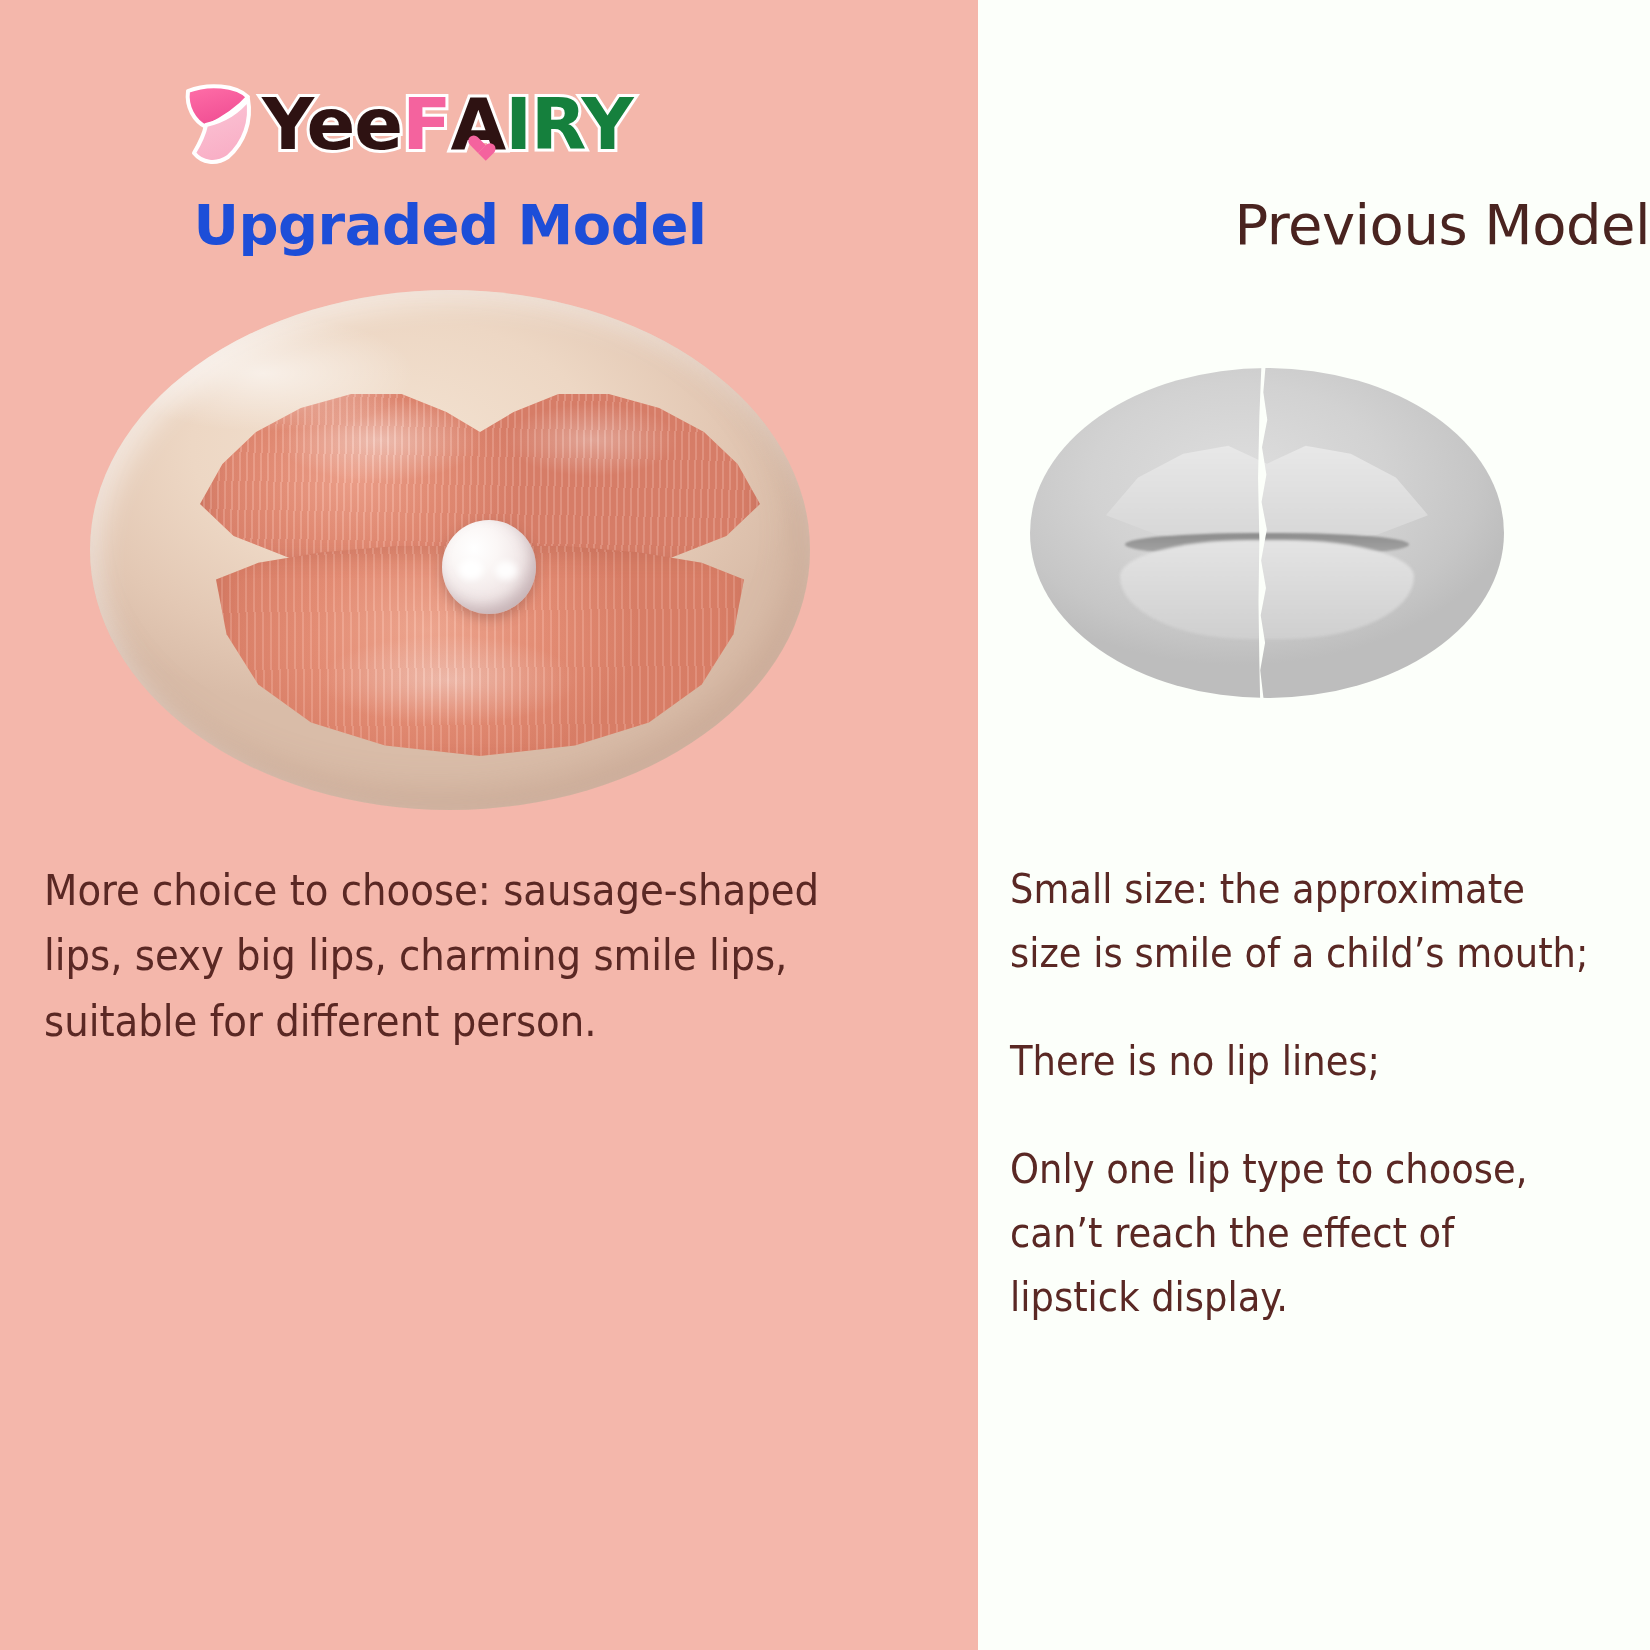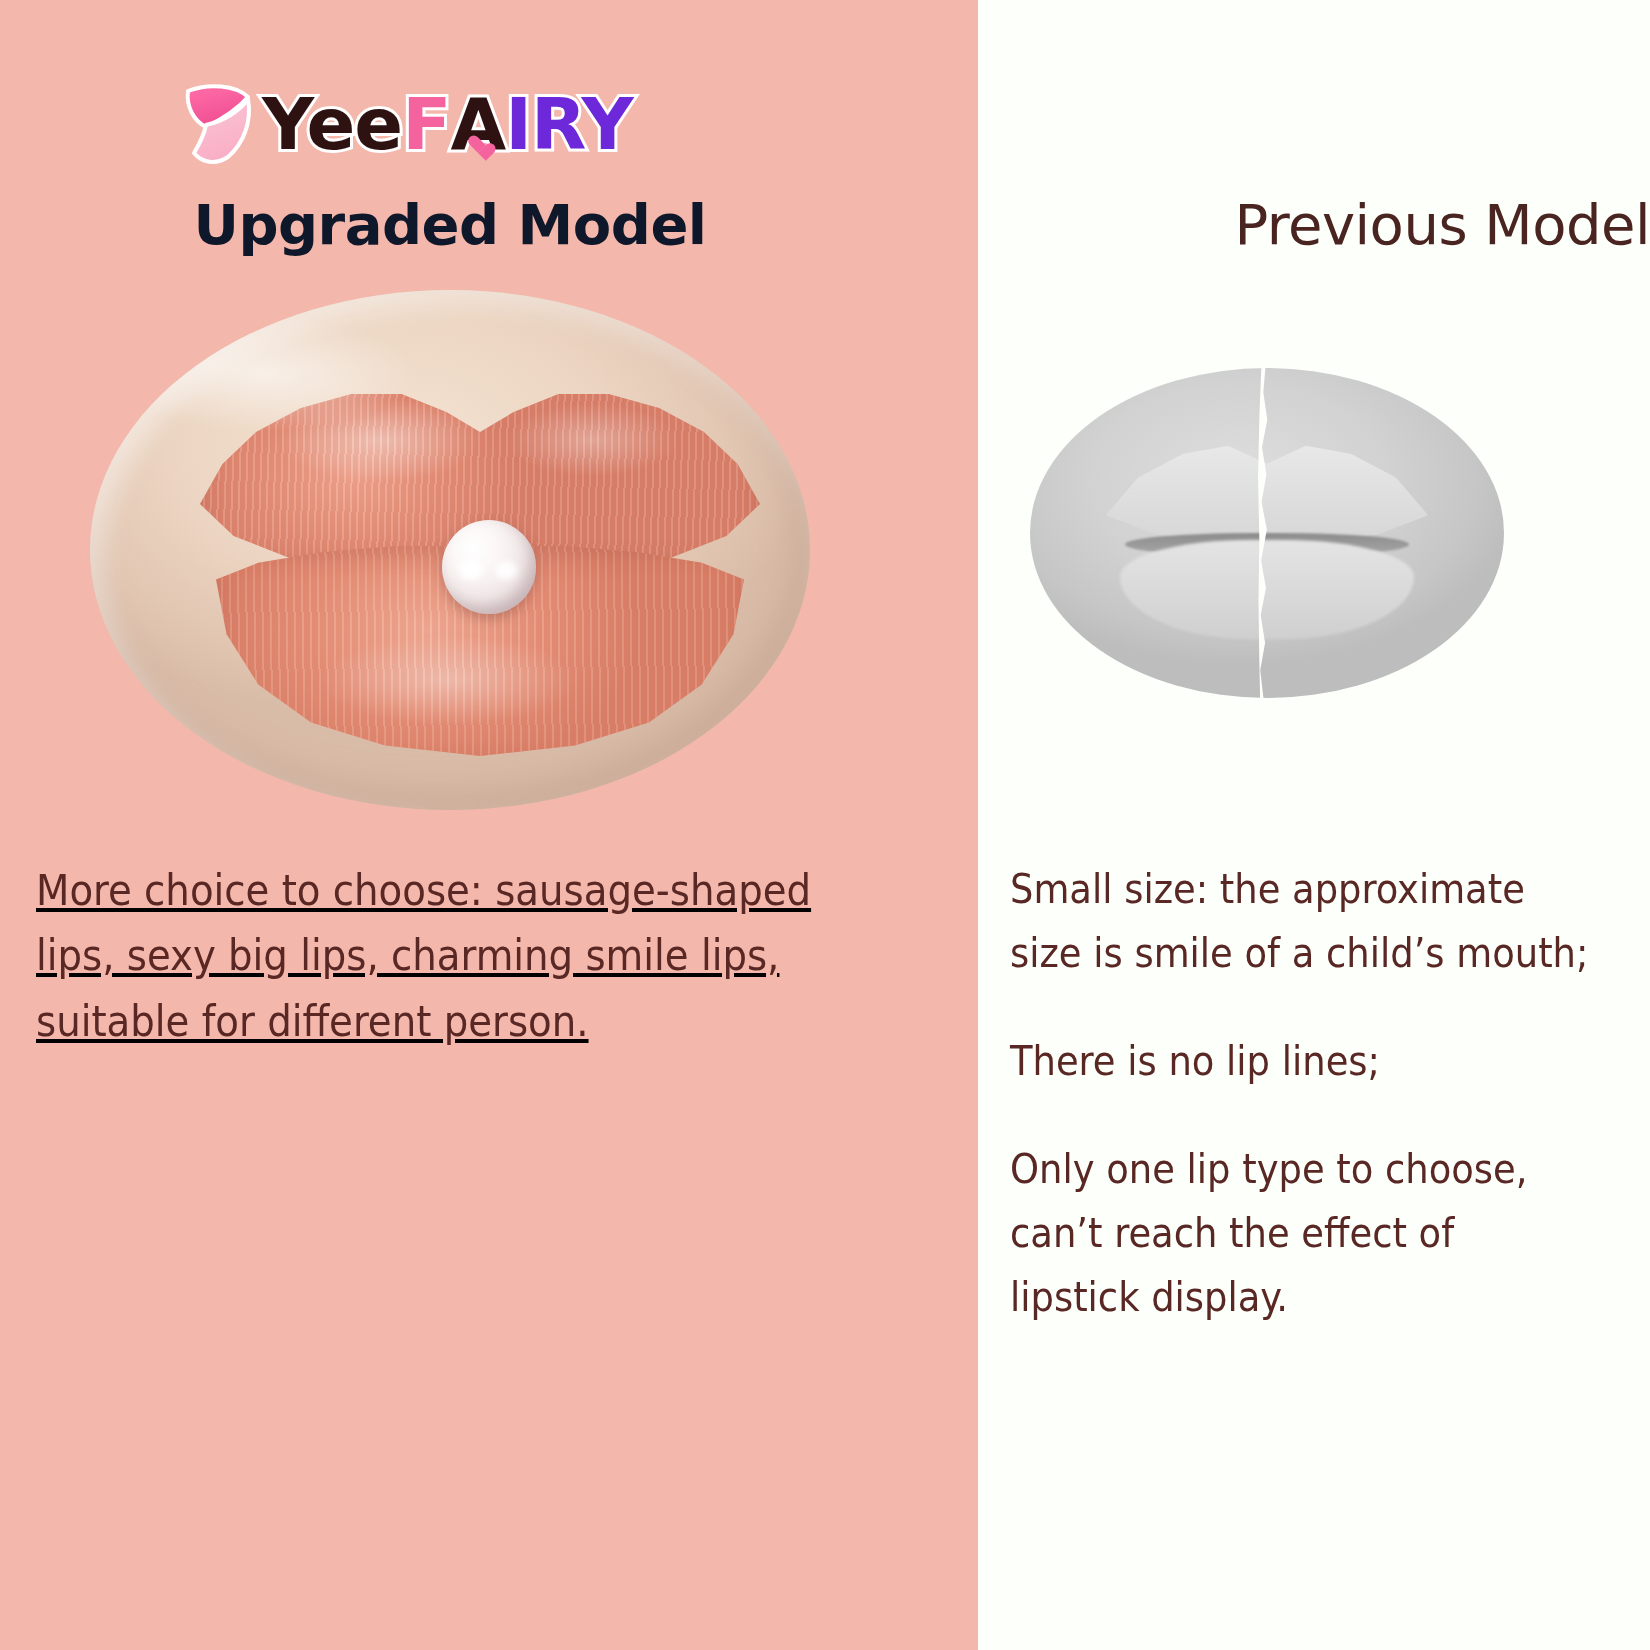--- a/index.html
+++ b/index.html
@@ -42,21 +42,21 @@
     font-size:72px; font-weight:bold;
     letter-spacing:-1px;
     line-height:1;
     display:flex; align-items:flex-end;
     -webkit-text-stroke:6px #FFFFFF;
     paint-order:stroke fill;
   }
   .lg-yee { color:#2E1212; }
   .lg-f   { color:#F4639E; }
   .lg-a   { color:#2E1212; position:relative; }
-  .lg-iry { color:#6d28d9; }
+  .lg-iry { color:#15803d; }
   .heart-in-a {
     position:absolute; left:50%; bottom:4px;
     transform:translateX(-50%);
     width:22px; height:20px;
     -webkit-text-stroke:0;
   }
   .heart-in-a::before, .heart-in-a::after {
     content:""; position:absolute; top:0;
     width:11px; height:17px;
     background:#F4639E;
@@ -64,21 +64,21 @@
   }
   .heart-in-a::before { left:11px; transform:rotate(-45deg); transform-origin:0 100%; }
   .heart-in-a::after  { left:11px; transform:rotate(45deg);  transform-origin:0 100%; }
 
   
   .head-left {
     position:absolute; left:0; top:192px; width:900px;
     text-align:center;
     font-family:"DejaVu Sans", sans-serif;
     font-size:56px; font-weight:bold;
-    color:#0f172a; letter-spacing:-0.5px;
+    color:#1d4ed8; letter-spacing:-0.5px;
   }
   .head-right {
     position:absolute; left:978px; top:192px; width:672px;
     text-align:right;
     font-family:"DejaVu Sans", sans-serif;
     font-size:56px; font-weight:normal;
     color:#4A2420; letter-spacing:-0.5px;
   }
 
   
@@ -194,23 +194,22 @@
     width:22px; height:104%;
     background:#FCFFFA;
     clip-path:polygon(
       40% 0%, 60% 0%, 48% 9%, 66% 17%, 42% 25%, 62% 33%, 40% 41%,
       64% 49%, 38% 58%, 60% 66%, 36% 74%, 56% 82%, 34% 90%, 52% 100%, 34% 100%, 30% 88%,
       26% 70%, 30% 52%, 24% 34%, 30% 16%);
   }
 
   
   .body-left {
-    position:absolute; left:36px; top:858px;
+    position:absolute; left:44px; top:858px;
     width:890px;
-    text-decoration:underline;
   }
   .body-right {
     position:absolute; left:1010px; top:858px;
     width:600px;
   }
   .para {
     font-family:"DejaVu Sans Condensed", "Liberation Sans Narrow", "Liberation Sans", sans-serif;
     font-size:43px;
     line-height:1.52;
     color:#5A2824;

